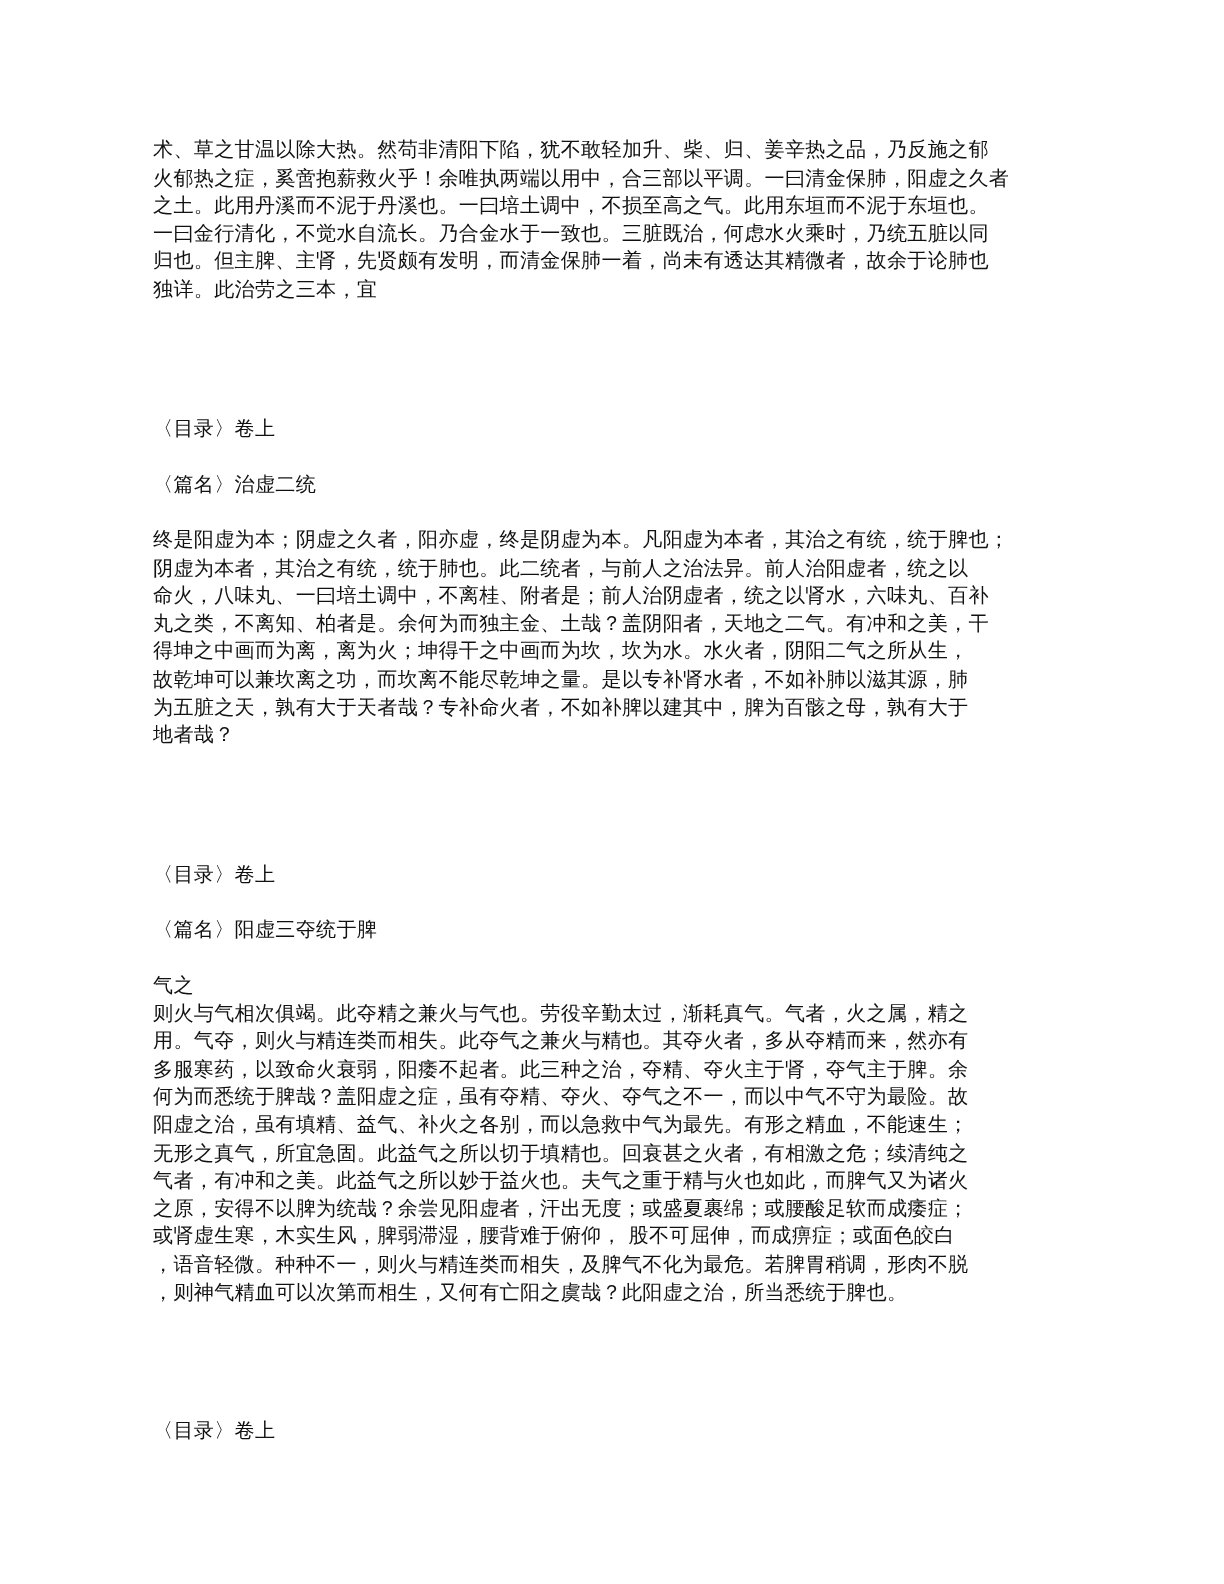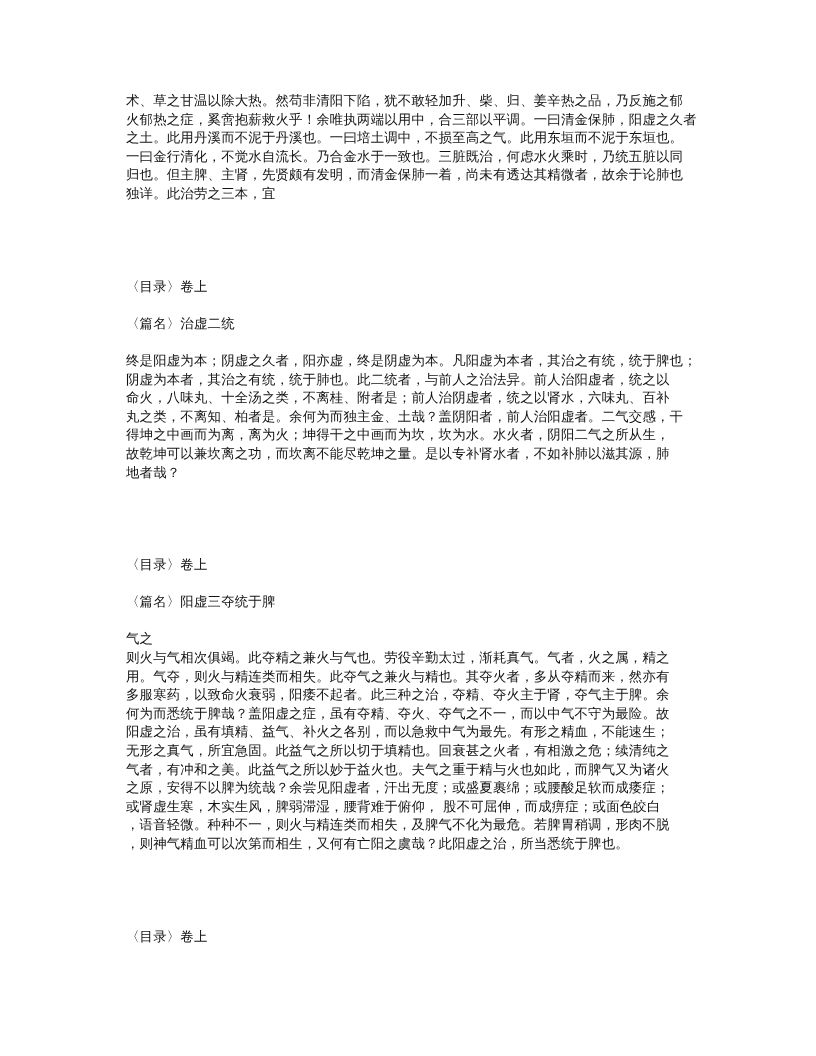--- a/index.html
+++ b/index.html
@@ -1,18 +1,18 @@
 <!DOCTYPE html>
 <html><head>
 <meta charset="utf-8">
 <style>
   html, body { margin: 0; padding: 0; background: #ffffff; }
   body { width: 816px; height: 1056px; position: relative; overflow: hidden;
          font-family: "DejaVu Serif", "Liberation Serif", serif; color: #111; }
-  .page { position: absolute; left: 126px; top: 92px; width: 580px; }
+  .page { position: absolute; left: 102px; top: 92px; width: 580px; }
   .line { font-size: 13.4px; line-height: 18.6px; white-space: nowrap; height: 18.6px; letter-spacing: 0.2px; }
   .gap-big { height: 74px; }
   .gap-sm { height: 18.6px; }
   .block { }
 </style>
 </head>
 <body>
 
 <div class="page">
 
@@ -27,24 +27,25 @@
 
   <div class="gap-big"></div>
 
   <div class="block">
     <div class="line">〈目录〉卷上</div>
     <div class="gap-sm"></div>
     <div class="line">〈篇名〉治虚二统</div>
     <div class="gap-sm"></div>
     <div class="line">终是阳虚为本；阴虚之久者，阳亦虚，终是阴虚为本。凡阳虚为本者，其治之有统，统于脾也；</div>
     <div class="line">阴虚为本者，其治之有统，统于肺也。此二统者，与前人之治法异。前人治阳虚者，统之以</div>
-    <div class="line">命火，八味丸、十全汤之类，不离桂、附者是；前人治阴虚者，统之以肾水，六味丸、百补</div>
-    <div class="line">丸之类，不离知、柏者是。余何为而独主金、土哉？盖阴阳者，前人治阳虚者。二气交感，干</div>
+    <div class="line">命火，八味丸、一曰培土调中，不离桂、附者是；前人治阴虚者，统之以肾水，六味丸、百补</div>
+    <div class="line">丸之类，不离知、柏者是。余何为而独主金、土哉？盖阴阳者，天地之二气。有冲和之美，干</div>
     <div class="line">得坤之中画而为离，离为火；坤得干之中画而为坎，坎为水。水火者，阴阳二气之所从生，</div>
     <div class="line">故乾坤可以兼坎离之功，而坎离不能尽乾坤之量。是以专补肾水者，不如补肺以滋其源，肺</div>
+    <div class="line">为五脏之天，孰有大于天者哉？专补命火者，不如补脾以建其中，脾为百骸之母，孰有大于</div>
     <div class="line">地者哉？</div>
   </div>
 
   <div class="gap-big"></div>
 
   <div class="block">
     <div class="line">〈目录〉卷上</div>
     <div class="gap-sm"></div>
     <div class="line">〈篇名〉阳虚三夺统于脾</div>
     <div class="gap-sm"></div>

